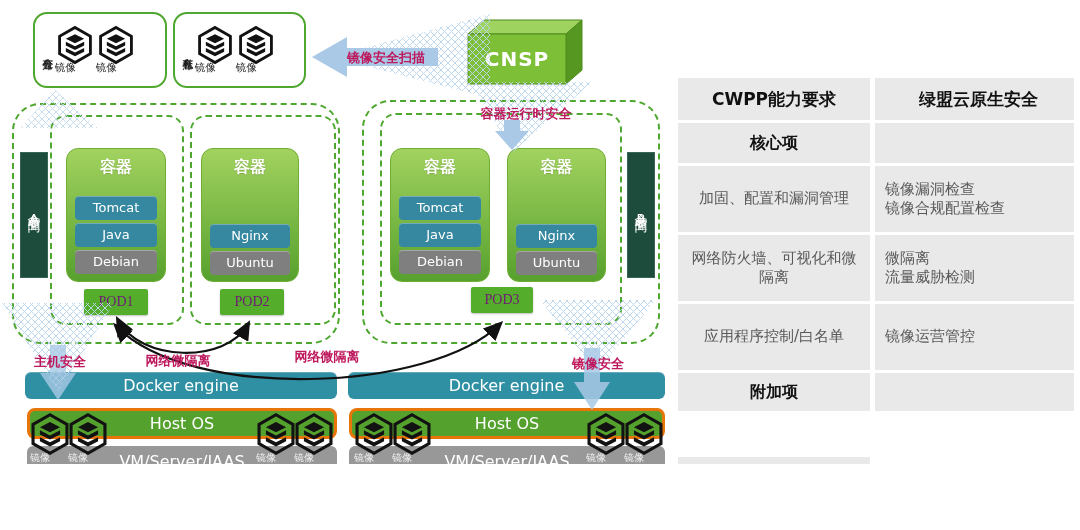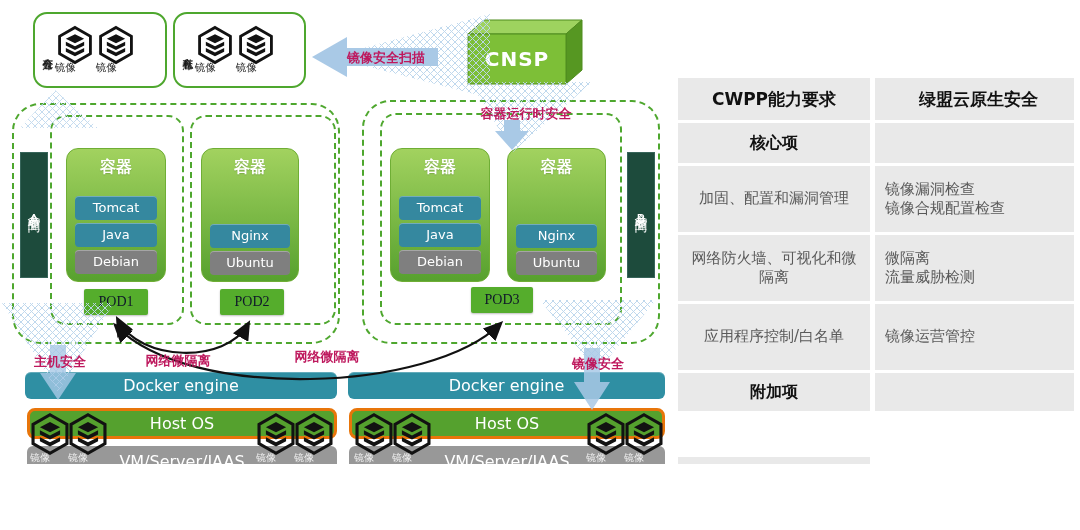--- a/index.html
+++ b/index.html
@@ -34,21 +34,21 @@
   .containerbox{position:absolute;border-radius:12px;z-index:3;box-sizing:border-box;
         background:linear-gradient(#a2d25f,#57a12e);border:1px solid #6fae35;}
   .containerbox .ctitle{color:#fff;font-size:16px;font-weight:600;text-align:center;
         padding-top:8px;text-shadow:0 1px 1px rgba(0,0,0,.15);}
   .bars{position:absolute;left:8px;right:8px;display:flex;flex-direction:column;gap:3px;}
   .bar{height:24px;line-height:24px;border-radius:4px;color:#fff;font-size:13px;
         text-align:center;box-shadow:inset 0 1px 0 rgba(255,255,255,.3);}
   .bar.app{background:#35889f;}
   .bar.os{background:#7f7f7f;}
 
-  .pod{position:absolute;background:#55ad2c;color:#0f172a;border-radius:2px;z-index:5;
+  .pod{position:absolute;background:#55ad2c;color:#701a75;border-radius:2px;z-index:5;
         font-family:"Liberation Serif","DejaVu Serif",serif;font-size:14px;
         display:flex;align-items:center;justify-content:center;box-shadow:0 1px 2px rgba(0,0,0,.25);}
 
   
   .hbar{position:absolute;box-sizing:border-box;color:#fff;display:flex;align-items:center;
         justify-content:center;z-index:3;}
   .docker{background:#2f8fa3;border-radius:6px;font-size:16px;box-shadow:inset 0 1px 0 rgba(255,255,255,.25);}
   .hostos{background:#55a12e;border:3px solid #e8750a;border-radius:8px;font-size:16px;}
   .vmbar{background:#989898;border-radius:6px;font-size:16px;}
   .clusterbar{background:#177fc1;border-radius:8px;font-size:15px;}

